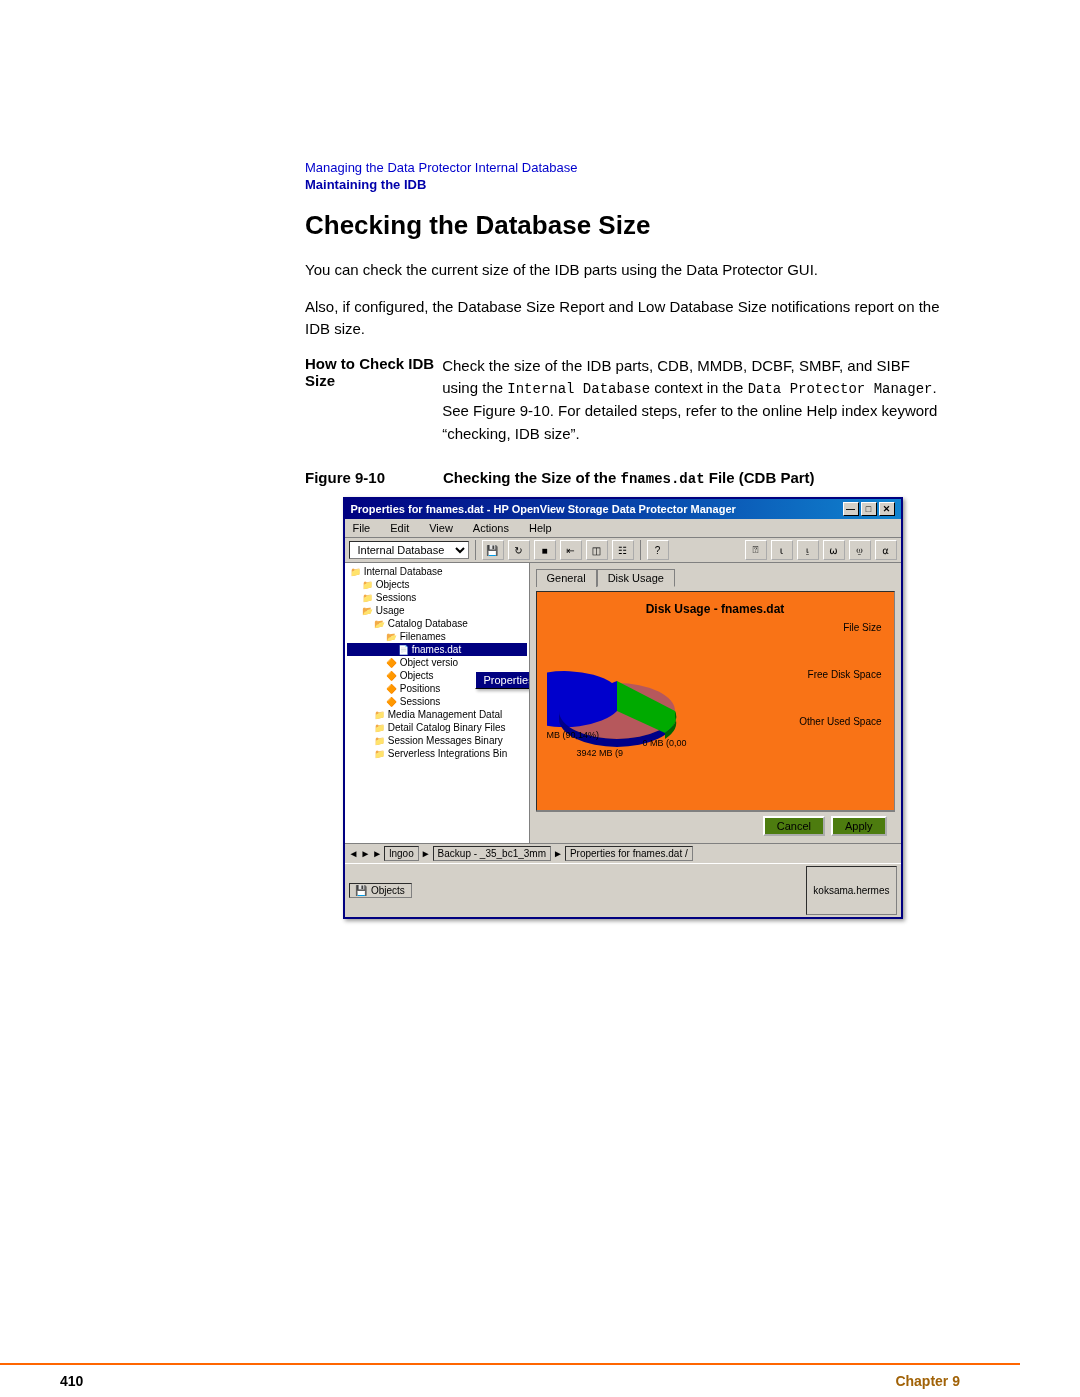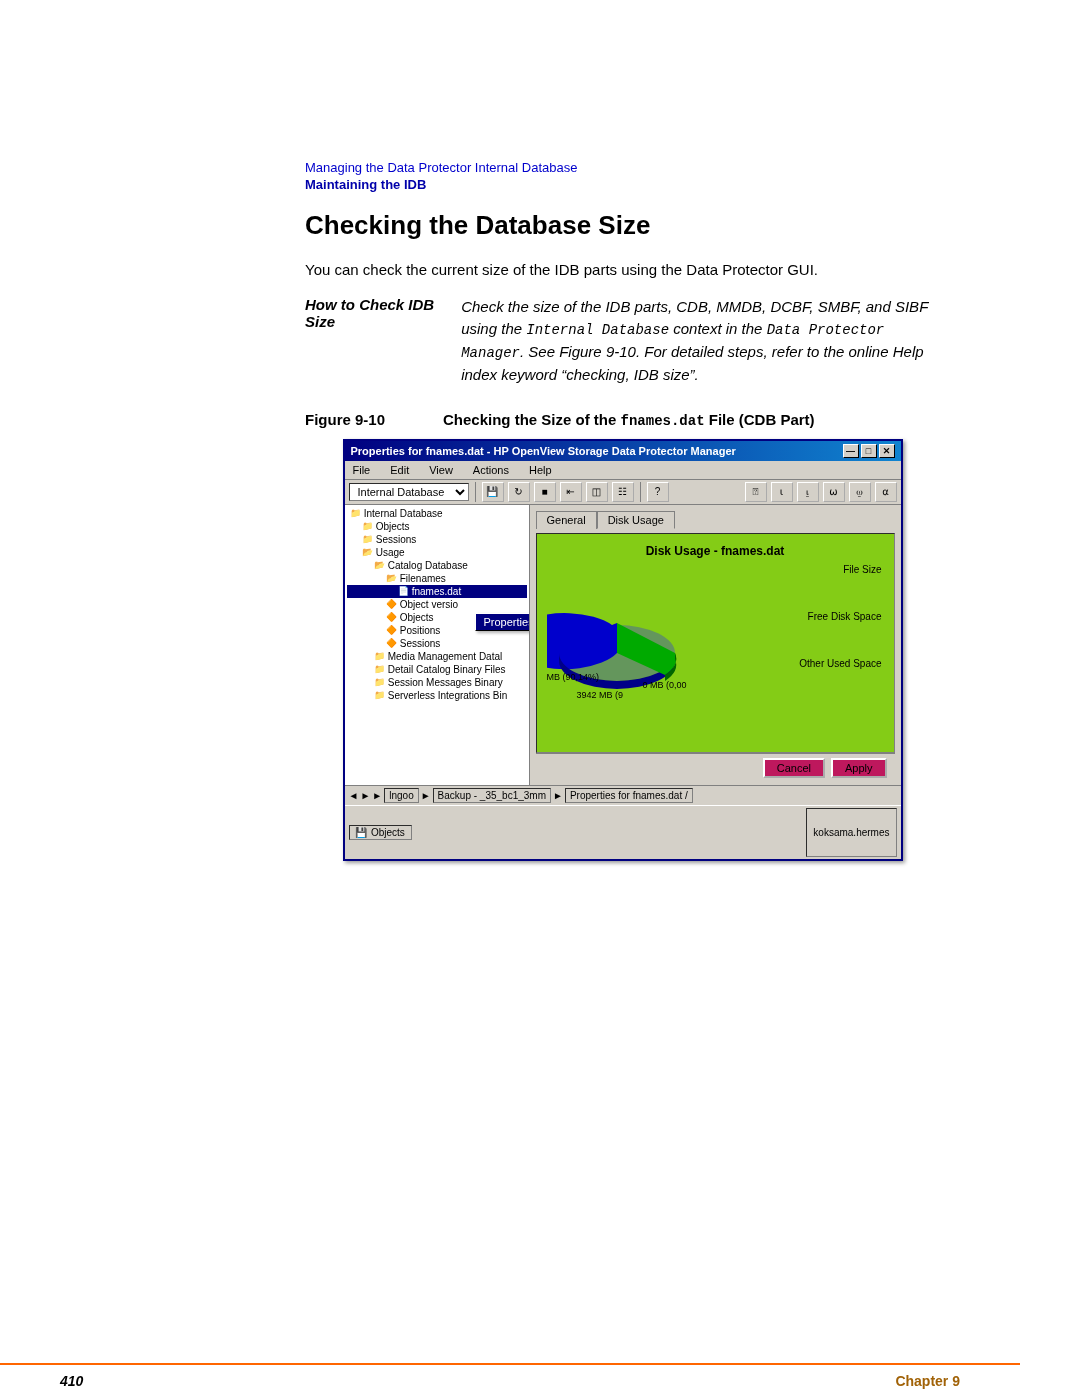--- a/index.html
+++ b/index.html
@@ -59,22 +59,21 @@
       font-size: 15px;
       font-family: Arial, sans-serif;
       line-height: 1.5;
       margin-bottom: 14px;
       color: #000;
     }
 
     .two-col-section {
       display: flex;
       margin-bottom: 18px;
-      gap: 27px;
-      font-style: italic;
+      gap: 8px;
     }
 
     .left-label {
       min-width: 120px;
       font-weight: bold;
       font-size: 15px;
       font-family: Arial, sans-serif;
       flex-shrink: 0;
     }
 
@@ -297,21 +296,21 @@
       cursor: pointer;
     }
 
     .tab.active {
       background: #d4d0c8;
       border-bottom: 1px solid #d4d0c8;
       font-weight: normal;
     }
 
     .panel-content {
-      background: #84cc16;
+      background: #f97316;
       border: 1px inset #808080;
       padding: 10px;
       height: 220px;
       position: relative;
     }
 
     .panel-title {
       text-align: center;
       font-size: 12px;
       font-weight: bold;
@@ -322,21 +321,21 @@
     .dialog-buttons {
       background: #d4d0c8;
       border-top: 1px solid #808080;
       padding: 4px 8px;
       display: flex;
       justify-content: flex-end;
       gap: 6px;
     }
 
     .win-btn {
-      background: #be185d;
+      background: #4d7c0f;
       border: 2px outset #fff;
       padding: 2px 12px;
       font-size: 11px;
       cursor: pointer;
     }
 
     
     .win-statusbar {
       background: #d4d0c8;
       border-top: 1px solid #808080;
@@ -381,21 +380,20 @@
       display: flex;
       justify-content: space-between;
       align-items: center;
       padding: 8px 60px;
     }
 
     .footer-page-num {
       font-size: 14px;
       font-weight: bold;
       font-family: Arial, sans-serif;
-      font-style: italic;
     }
 
     .footer-chapter {
       font-size: 14px;
       font-weight: bold;
       font-family: Arial, sans-serif;
       color: #a16207;
     }
   </style>
 </head>
@@ -405,20 +403,21 @@
   <div class="content-area">
 
     <div>
       <a class="breadcrumb-link">Managing the Data Protector Internal Database</a>
       <span class="breadcrumb-bold">Maintaining the IDB</span>
     </div>
 
     <h1 class="chapter-title">Checking the Database Size</h1>
 
     <p class="body-text">You can check the current size of the IDB parts using the Data Protector GUI.</p>
+    <p class="body-text">Also, if configured, the Database Size Report and Low Database Size notifications report on the IDB size.</p>
 
     <div class="two-col-section">
       <div class="left-label">
         <span>How to Check IDB</span><br>
         <span>Size</span>
       </div>
       <div class="right-content">
         <span>Check the size of the IDB parts, CDB, MMDB, DCBF, SMBF, and SIBF using the </span><span class="inline-code">Internal Database</span><span> context in the </span><span class="inline-code">Data Protector Manager</span><span>. See Figure 9-10. For detailed steps, refer to the online Help index keyword “checking, IDB size”.</span>
       </div>
     </div>

